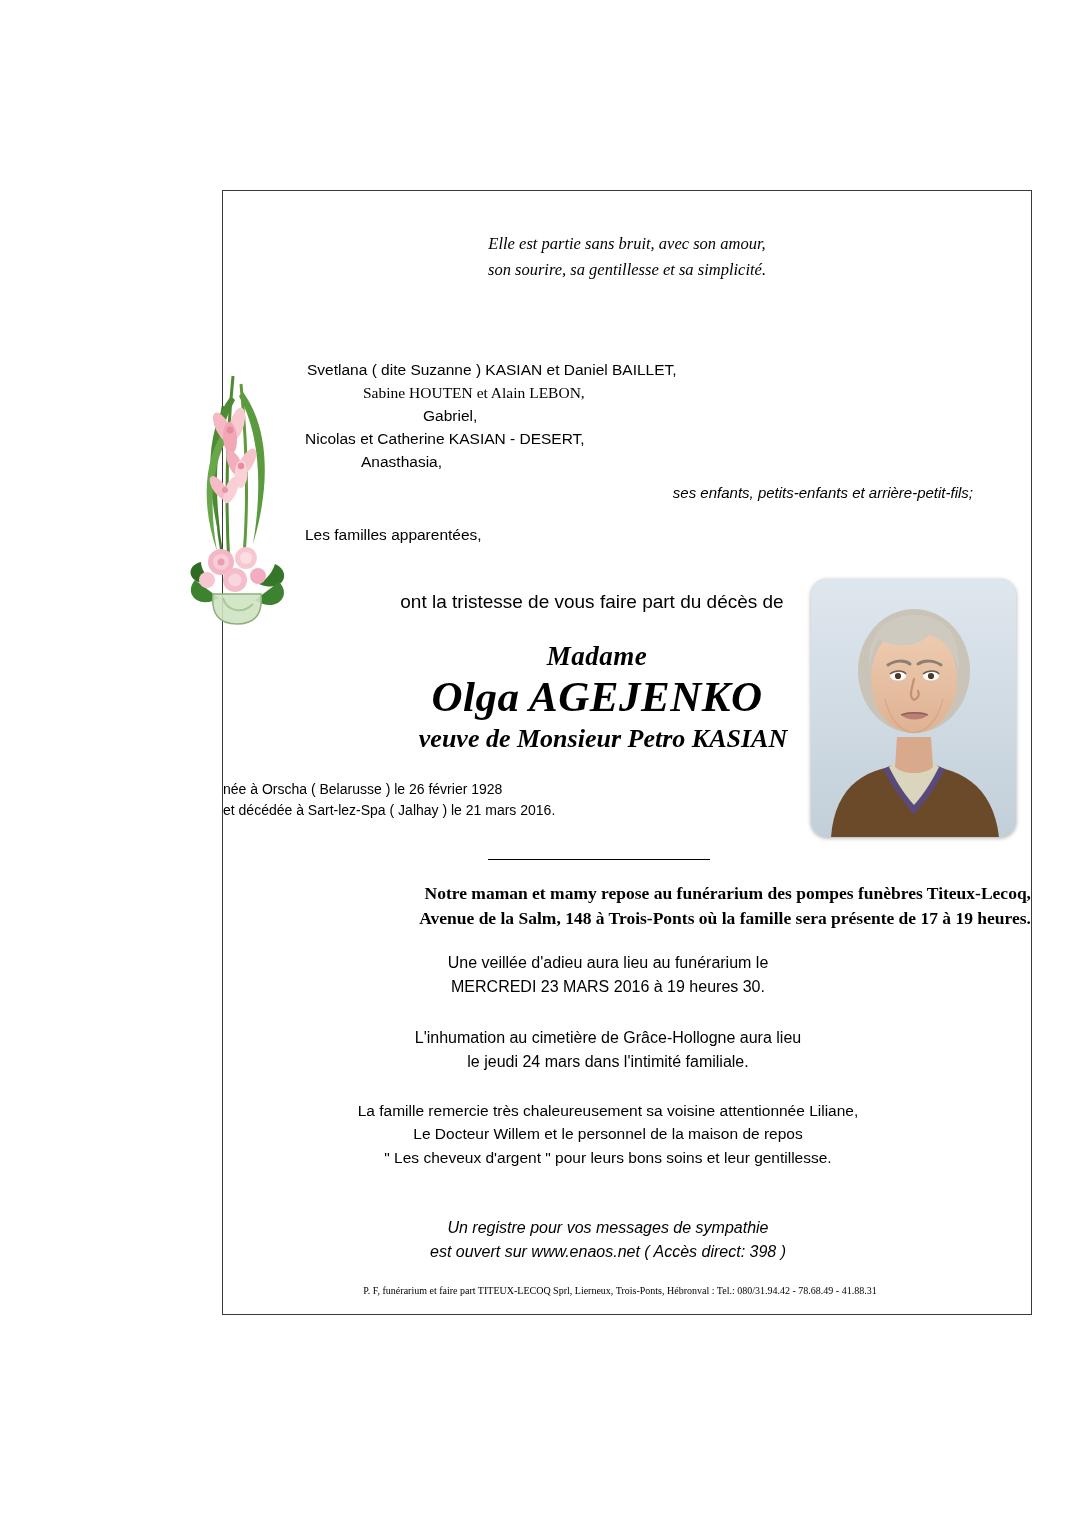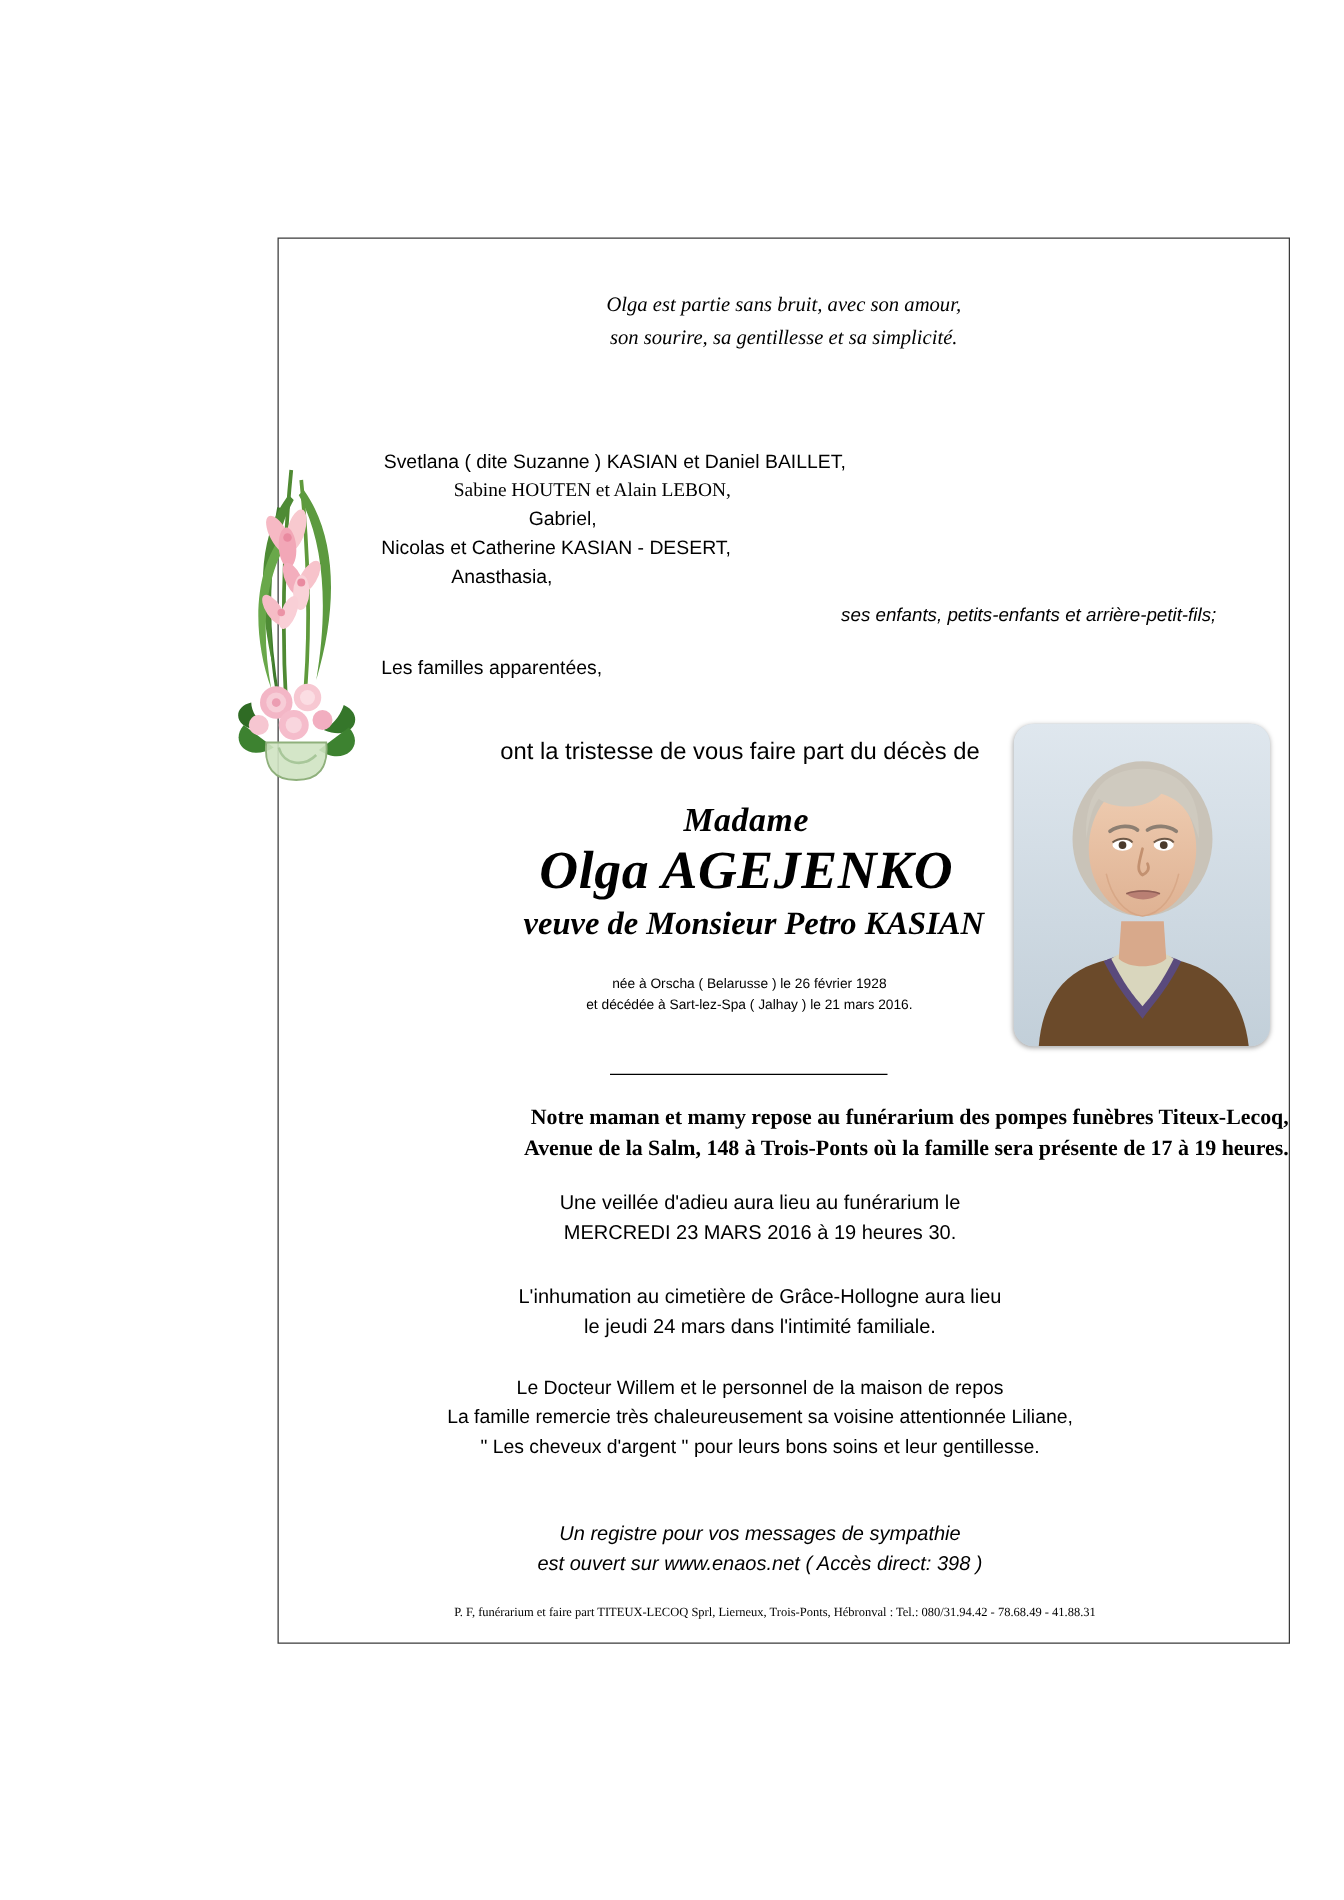--- a/index.html
+++ b/index.html
@@ -116,22 +116,21 @@
     font-weight: bold;
     font-style: italic;
     padding-right: 48px;
     line-height: 1.25;
   }
   .birth {
     position: absolute;
     left: 0;
     top: 588px;
     width: 100%;
-    text-align: center;
-    font-size: 11px;
+    font-size: 14px;
     line-height: 1.5;
     padding-right: 55px;
     box-sizing: border-box;
   }
 
   .rule {
     position: absolute;
     left: 50%;
     top: 668px;
     transform: translateX(-50%);
@@ -197,21 +196,21 @@
     background: #cfd9e2;
   }
   .portrait svg { display: block; width: 100%; height: 100%; }
 </style>
 </head>
 <body>
 
 <div class="card">
 
   <div class="epigraph">
-    <div>Olga est partie sans bruit, avec son amour,</div>
+    <div>Elle est partie sans bruit, avec son amour,</div>
     <div>son sourire, sa gentillesse et sa simplicité.</div>
   </div>
 
   <div class="flowers">
     <svg viewBox="0 0 110 270" xmlns="http://www.w3.org/2000/svg" aria-hidden="true">
 
       <path d="M50 10 C44 70 42 130 46 200" stroke="#4f8a33" stroke-width="3" fill="none"></path>
       <path d="M58 18 C64 80 66 140 60 200" stroke="#5f9a3c" stroke-width="3" fill="none"></path>
       <path d="M40 40 C30 90 30 140 40 195" stroke="#3f7a2c" stroke-width="2.5" fill="none"></path>
 
@@ -294,22 +293,22 @@
     <div>Une veillée d'adieu aura lieu au funérarium le</div>
     <div>MERCREDI 23 MARS 2016 à 19 heures 30.</div>
   </div>
 
   <div class="section inhum">
     <div>L'inhumation au cimetière de Grâce-Hollogne aura lieu</div>
     <div>le jeudi 24 mars dans l'intimité familiale.</div>
   </div>
 
   <div class="section thanks">
+    <div>La famille remercie très chaleureusement sa voisine attentionnée Liliane,</div>
     <div>Le Docteur Willem et le personnel de la maison de repos</div>
-    <div>La famille remercie très chaleureusement sa voisine attentionnée Liliane,</div>
     <div>" Les cheveux d'argent " pour leurs bons soins et leur gentillesse.</div>
   </div>
 
   <div class="section registre">
     <div>Un registre pour vos messages de sympathie</div>
     <div>est ouvert sur www.enaos.net ( Accès direct: 398 )</div>
   </div>
 
   <div class="footer">P. F, funérarium et faire part TITEUX-LECOQ Sprl, Lierneux, Trois-Ponts, Hébronval : Tel.: 080/31.94.42  -  78.68.49  -  41.88.31</div>
 

